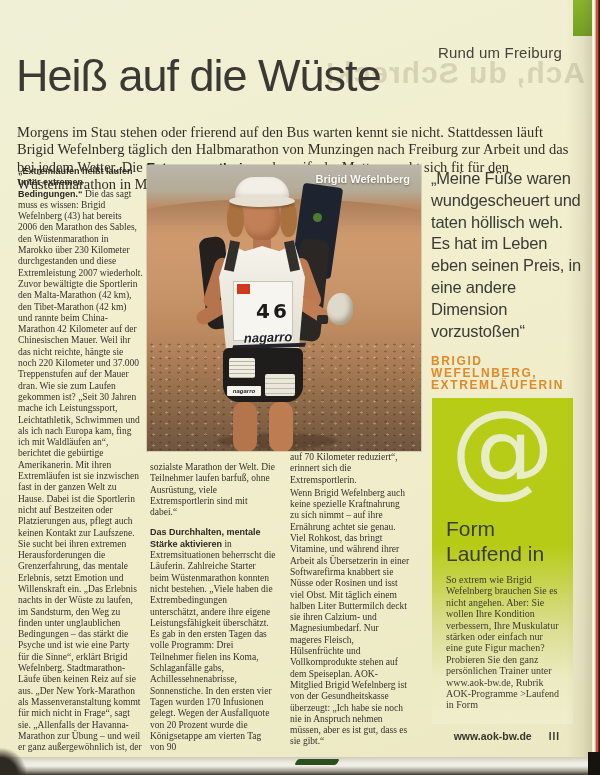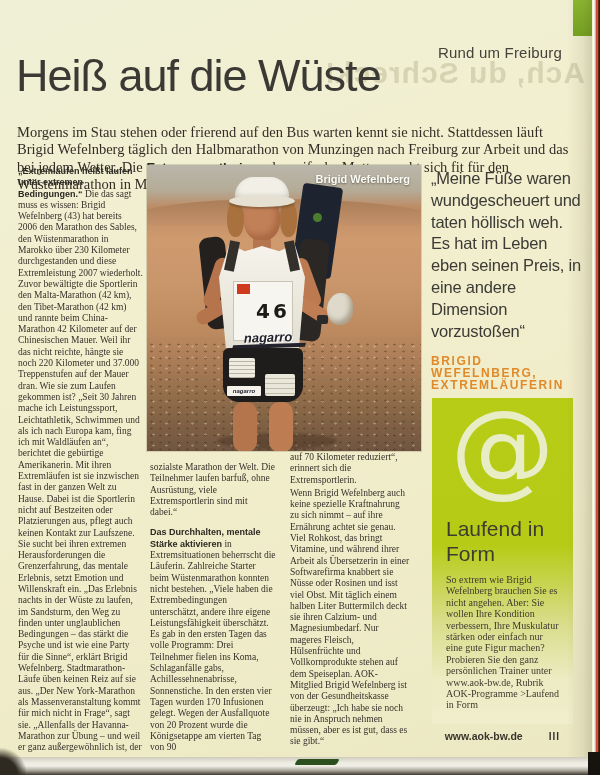--- a/index.html
+++ b/index.html
@@ -121,21 +121,21 @@
   .attrib{margin-top:13px;font-size:12px;font-weight:700;letter-spacing:1.6px;
         color:#e08a2a;line-height:12px;}
   .infobox{position:absolute;left:432px;top:398px;width:141px;height:326px;
         background:linear-gradient(180deg,#b7cc15 0%,#b6cb16 45%,#d8dc86 68%,#ecebc2 86%,#f1eecd 100%);}
   .at{position:absolute;left:0;top:-4px;width:141px;text-align:center;
         font-family:"DejaVu Sans",sans-serif;font-size:104px;line-height:108px;color:#e9edc6;}
   .ib-head{position:absolute;left:14px;top:118px;font-size:21px;line-height:25px;color:#3c3c30;}
   .ib-body{position:absolute;left:14px;top:176px;width:114px;
         font-family:"Liberation Serif",serif;font-size:10px;line-height:11.4px;color:#3f3a2e;}
   .footer{position:absolute;left:400px;top:730px;width:160px;display:flex;
-        justify-content:flex-end;align-items:baseline;gap:26px;}
+        justify-content:flex-end;align-items:baseline;gap:17px;}
   .footer-url{font-size:10.5px;font-weight:700;color:#3a352c;}
   .footer-page{font-size:10px;font-weight:700;color:#3a352c;letter-spacing:1px;}
 </style>
 </head>
 <body>
 
 <div class="stage">
   <div class="page">
 
     <div class="section-label">Rund um Freiburg</div>
@@ -206,22 +206,22 @@
       <div class="quote">„Meine Füße waren wundgescheuert und taten höllisch weh. Es hat im Leben eben seinen Preis, in eine andere Dimension vorzustoßen“</div>
       <div class="attrib">
         <div>BRIGID WEFELNBERG,</div>
         <div>EXTREMLÄUFERIN</div>
       </div>
     </div>
 
     <div class="infobox">
       <div class="at">@</div>
       <div class="ib-head">
+        <div>Form</div>
         <div>Laufend in</div>
-        <div>Form</div>
       </div>
       <div class="ib-body">So extrem wie Brigid Wefelnberg brauchen Sie es nicht angehen. Aber: Sie wollen Ihre Kondition verbessern, Ihre Muskulatur stärken oder einfach nur eine gute Figur machen? Probieren Sie den ganz persönlichen Trainer unter www.aok-bw.de, Rubrik AOK-Programme &gt;Laufend in Form</div>
     </div>
 
     <div class="footer">
       <span class="footer-url">www.aok-bw.de</span>
       <span class="footer-page">III</span>
     </div>
 
     <div class="green-tab"></div>

